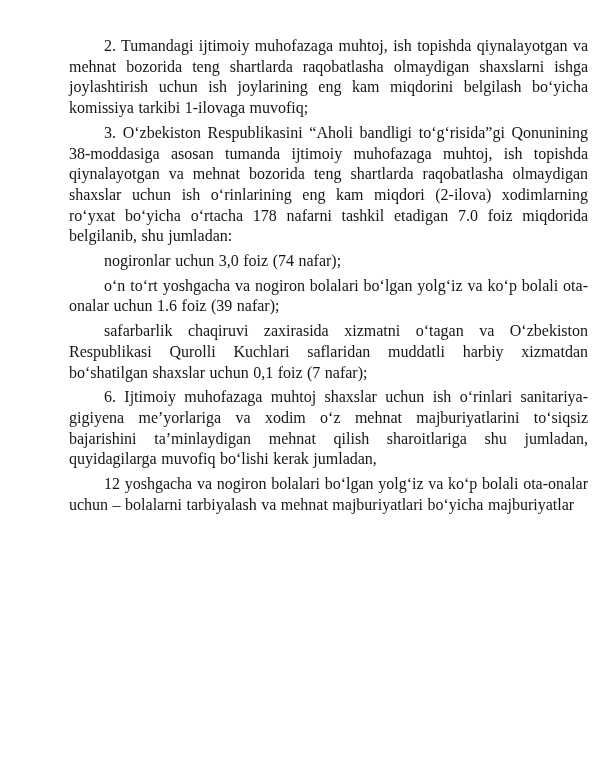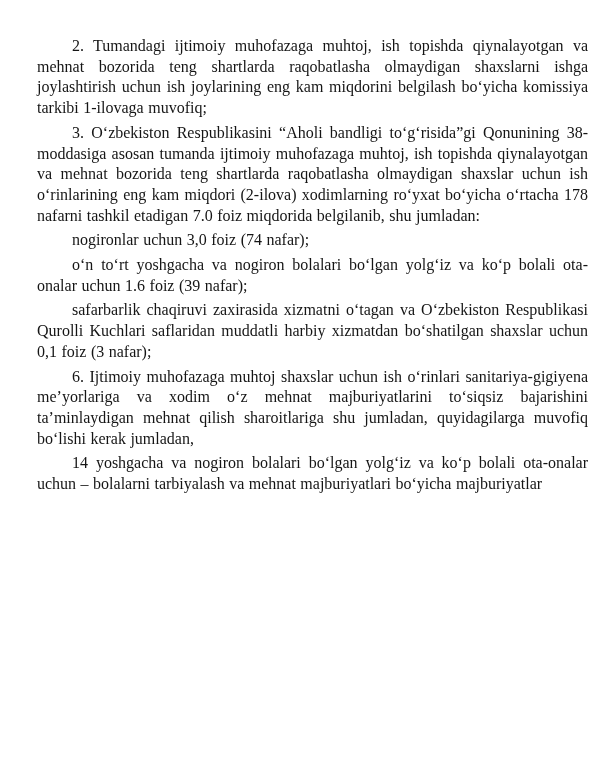--- a/index.html
+++ b/index.html
@@ -12,33 +12,33 @@
     box-sizing: border-box;
     width: 601px;
     height: 778px;
     margin: 0;
     background: #ffffff;
     color: #151515;
     font-family: "Liberation Serif", "DejaVu Serif", serif;
     font-size: 16px;
     line-height: 20.7px;
     text-align: justify;
-    padding: 36px 13px 0 37px;
+    padding: 36px 13px 0 69px;
     overflow: hidden;
   }
   .para {
     margin: 0 0 4px 0;
     text-indent: 35px;
     word-spacing: 0.5px;
   }
 </style>
 </head>
 <body>
 
 <main class="page">
   <p class="para">2. Tumandagi ijtimoiy muhofazaga muhtoj, ish topishda qiynalayotgan va mehnat bozorida teng shartlarda raqobatlasha olmaydigan shaxslarni ishga joylashtirish uchun ish joylarining eng kam miqdorini belgilash bo‘yicha komissiya tarkibi 1-ilovaga muvofiq;</p>
   <p class="para">3. O‘zbekiston Respublikasini “Aholi bandligi to‘g‘risida”gi Qonunining 38-moddasiga asosan tumanda ijtimoiy muhofazaga muhtoj, ish topishda qiynalayotgan va mehnat bozorida teng shartlarda raqobatlasha olmaydigan shaxslar uchun ish o‘rinlarining eng kam miqdori (2-ilova) xodimlarning ro‘yxat bo‘yicha o‘rtacha 178 nafarni tashkil etadigan 7.0 foiz miqdorida belgilanib, shu jumladan:</p>
   <p class="para">nogironlar uchun 3,0 foiz (74 nafar);</p>
   <p class="para">o‘n to‘rt yoshgacha va nogiron bolalari bo‘lgan yolg‘iz va ko‘p bolali ota-onalar uchun 1.6 foiz (39 nafar);</p>
-  <p class="para">safarbarlik chaqiruvi zaxirasida xizmatni o‘tagan va O‘zbekiston Respublikasi Qurolli Kuchlari saflaridan muddatli harbiy xizmatdan bo‘shatilgan shaxslar uchun 0,1 foiz (3 nafar);</p>
+  <p class="para">safarbarlik chaqiruvi zaxirasida xizmatni o‘tagan va O‘zbekiston Respublikasi Qurolli Kuchlari saflaridan muddatli harbiy xizmatdan bo‘shatilgan shaxslar uchun 0,1 foiz (7 nafar);</p>
   <p class="para">6. Ijtimoiy muhofazaga muhtoj shaxslar uchun ish o‘rinlari sanitariya-gigiyena me’yorlariga va xodim o‘z mehnat majburiyatlarini to‘siqsiz bajarishini ta’minlaydigan mehnat qilish sharoitlariga shu jumladan, quyidagilarga muvofiq bo‘lishi kerak jumladan,</p>
-  <p class="para">14 yoshgacha va nogiron bolalari bo‘lgan yolg‘iz va ko‘p bolali ota-onalar uchun – bolalarni tarbiyalash va mehnat majburiyatlari bo‘yicha majburiyatlar</p>
+  <p class="para">12 yoshgacha va nogiron bolalari bo‘lgan yolg‘iz va ko‘p bolali ota-onalar uchun – bolalarni tarbiyalash va mehnat majburiyatlari bo‘yicha majburiyatlar</p>
 </main>
 
 </body></html>

